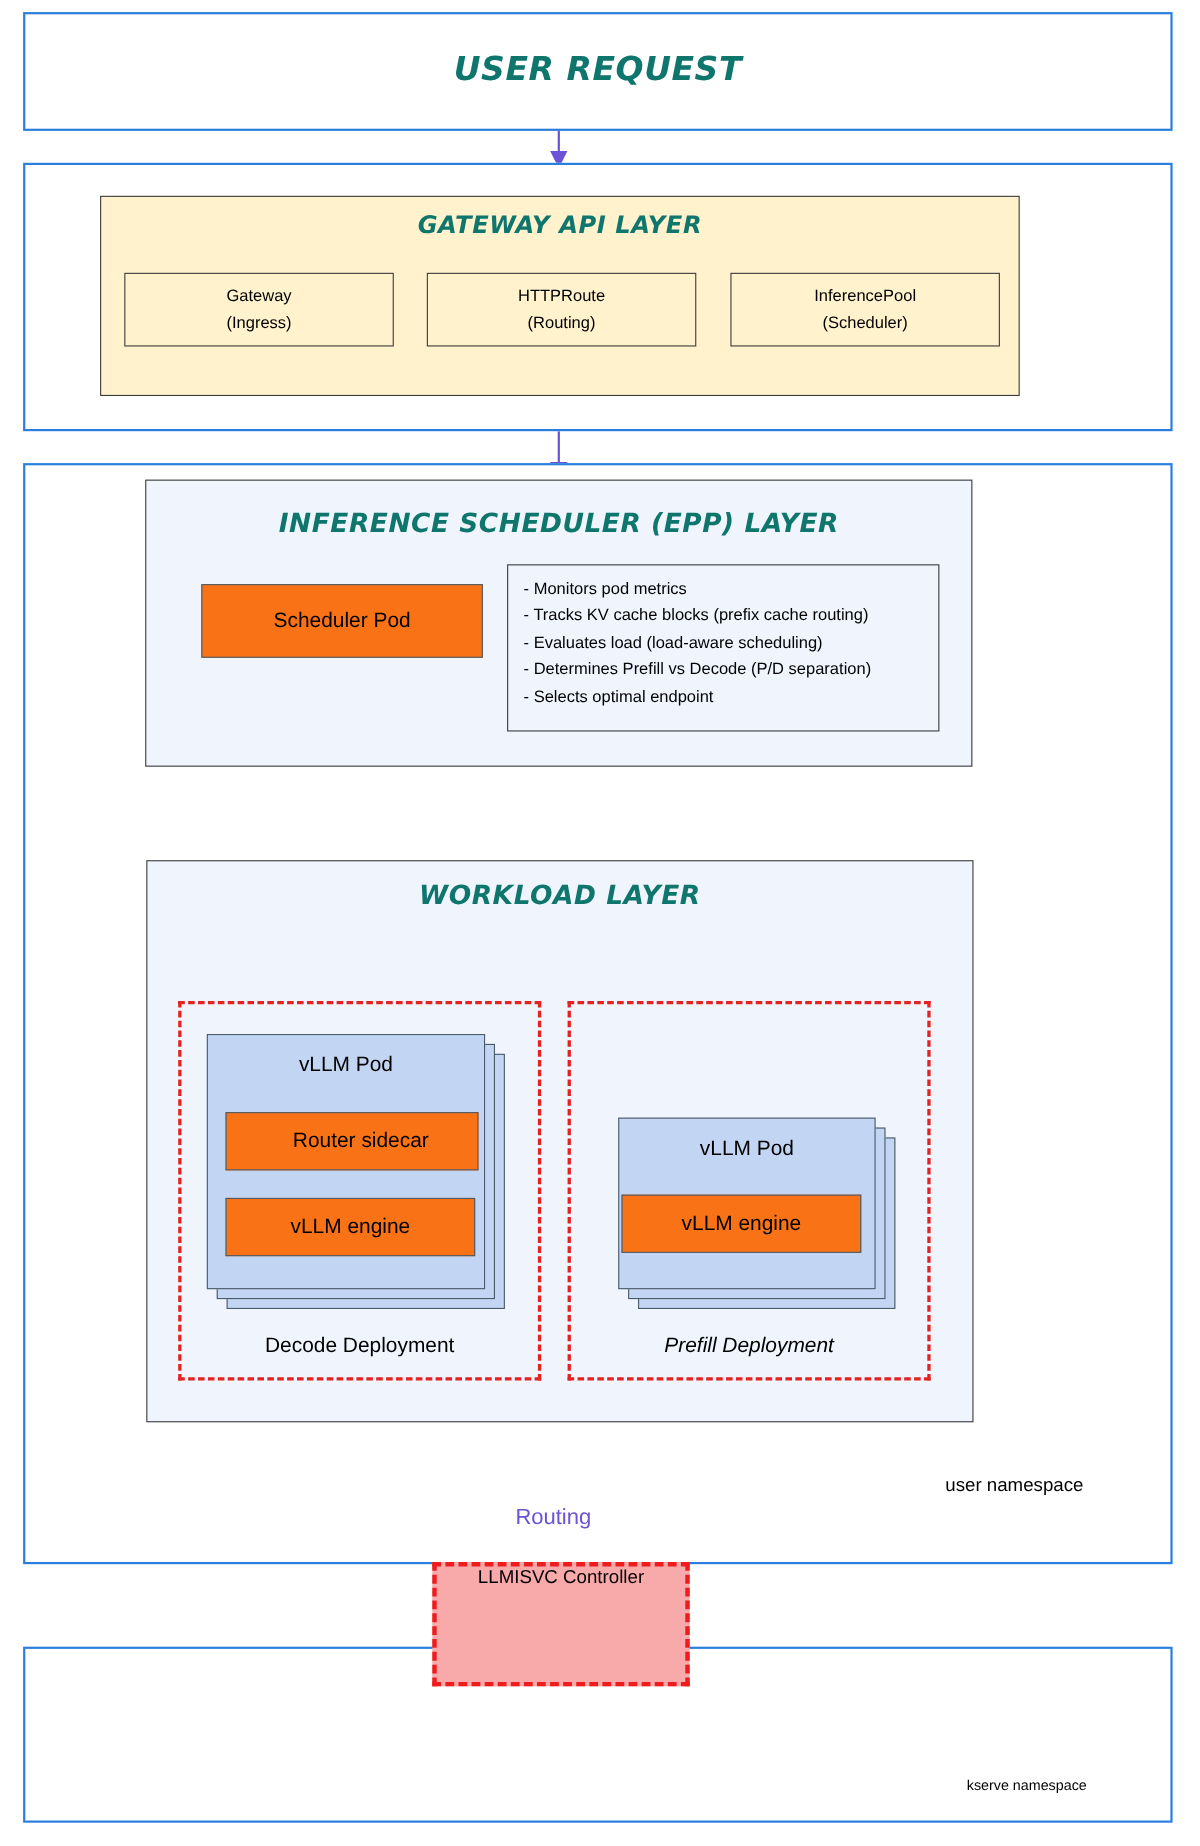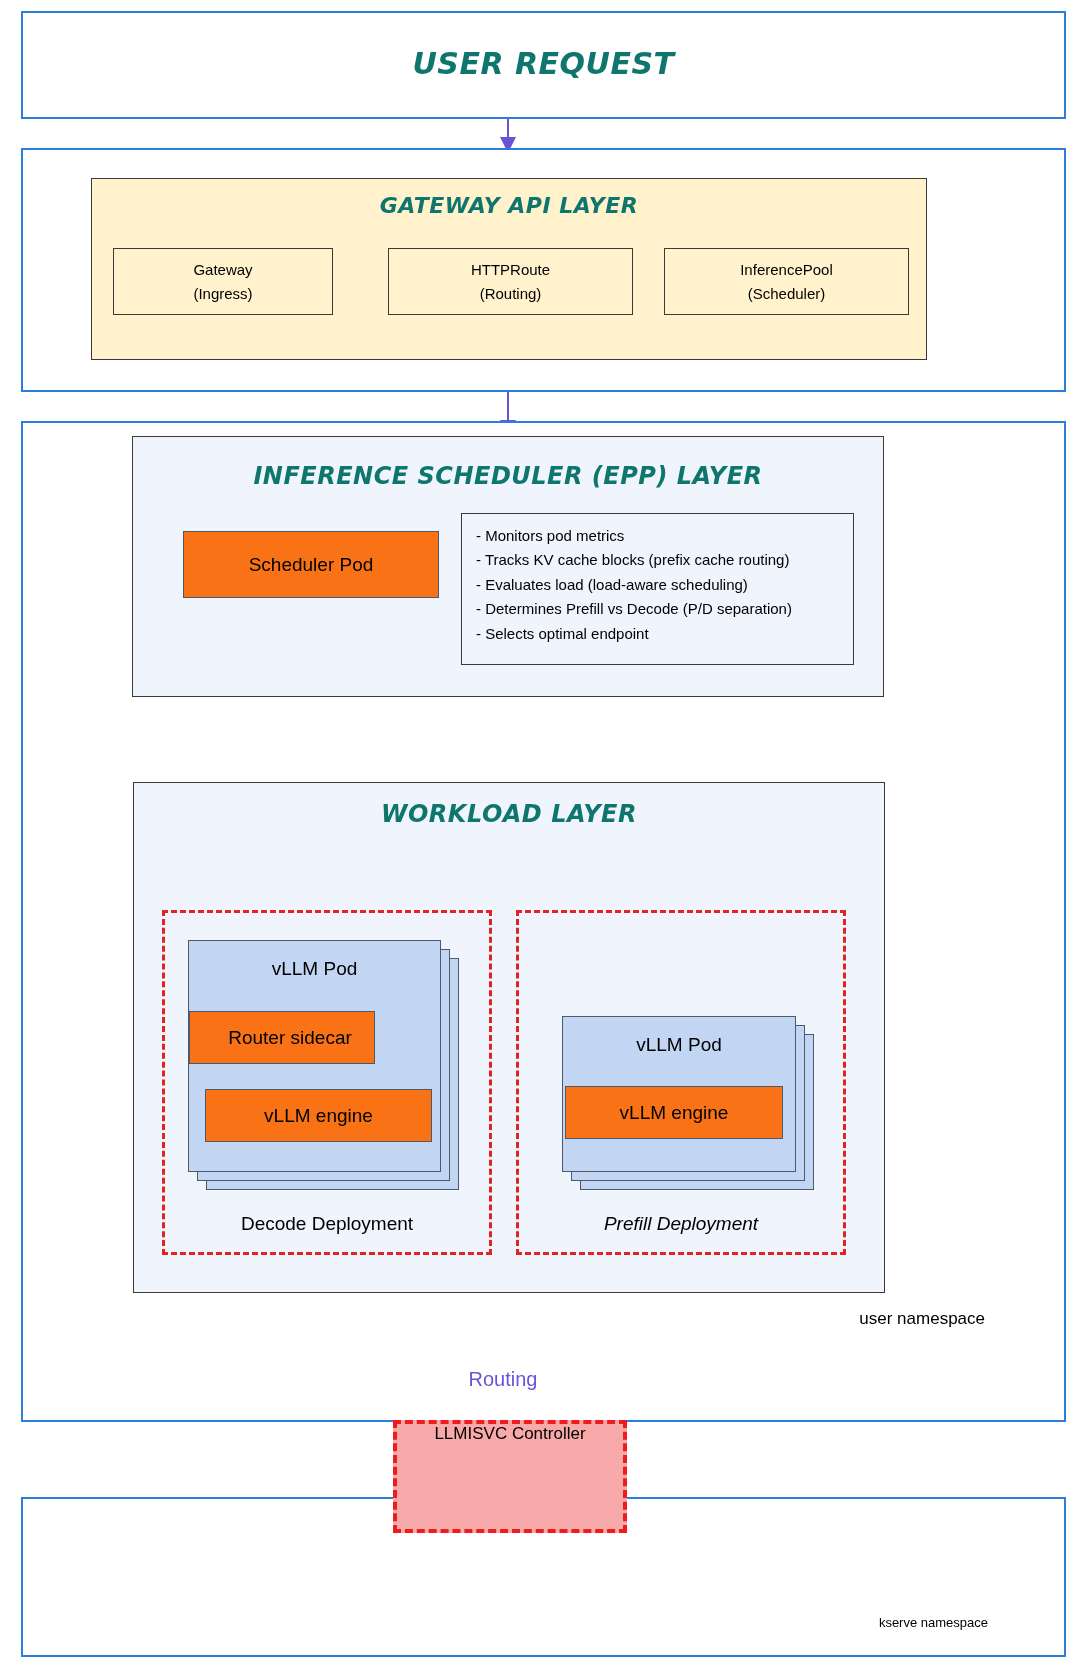--- a/index.html
+++ b/index.html
@@ -115,35 +115,35 @@
   <line x1="316" y1="1066" x2="316" y2="1088" stroke="#5a6a7a" stroke-width="1.4" marker-end="url(#dArrow)"></line>
 </svg>
 
 <div class="abs ns-box" style="left:21px;top:148px;width:1045px;height:244px;"></div>
 
 <div class="abs yellow-panel" style="left:91px;top:178px;width:836px;height:182px;"></div>
 <div class="abs banner-wrap" style="left:91px;top:193px;width:836px;">
   <span class="banner" style="font-size:22px;">GATEWAY API LAYER</span>
 </div>
 
-<div class="abs yellow-cell" style="left:113px;top:248px;width:220px;height:67px;">
+<div class="abs yellow-cell" style="left:113px;top:248px;width:245px;height:67px;">
   <span>Gateway</span>
   <span>(Ingress)</span>
 </div>
 <div class="abs yellow-cell" style="left:388px;top:248px;width:245px;height:67px;">
   <span>HTTPRoute</span>
   <span>(Routing)</span>
 </div>
 <div class="abs yellow-cell" style="left:664px;top:248px;width:245px;height:67px;">
   <span>InferencePool</span>
   <span>(Scheduler)</span>
 </div>
 
 <div class="abs ns-box" style="left:21px;top:421px;width:1045px;height:1001px;"></div>
-<div class="abs ns-label" style="left:700px;top:1309px;width:285px;">user namespace</div>
+<div class="abs ns-label" style="left:700px;top:1340px;width:285px;">user namespace</div>
 
 <div class="abs lblue-panel" style="left:132px;top:436px;width:752px;height:261px;"></div>
 <div class="abs banner-wrap" style="left:132px;top:462px;width:752px;">
   <span class="banner" style="font-size:24px;">INFERENCE SCHEDULER (EPP) LAYER</span>
 </div>
 
 <div class="abs inner-box" style="left:183px;top:531px;width:256px;height:67px;">
   <span>Scheduler Pod</span>
 </div>
 
@@ -161,21 +161,21 @@
 </div>
 
 <div class="abs red-dash" style="left:162px;top:910px;width:330px;height:345px;"></div>
 <div class="abs dep-label" style="left:172px;top:1213px;width:310px;">Decode Deployment</div>
 
 <div class="abs stack-shadow" style="left:206px;top:958px;width:253px;height:232px;"></div>
 <div class="abs stack-shadow" style="left:197px;top:949px;width:253px;height:232px;"></div>
 <div class="abs pod-box" style="left:188px;top:940px;width:253px;height:232px;"></div>
 <div class="abs pod-label" style="left:188px;top:958px;width:253px;">vLLM Pod</div>
 
-<div class="abs inner-box" style="left:189px;top:1011px;width:186px;height:53px;padding-left:16px;">
+<div class="abs inner-box" style="left:205px;top:1011px;width:230px;height:53px;padding-left:16px;">
   <span>Router sidecar</span>
 </div>
 <div class="abs inner-box" style="left:205px;top:1089px;width:227px;height:53px;">
   <span>vLLM engine</span>
 </div>
 
 <div class="abs red-dash" style="left:516px;top:910px;width:330px;height:345px;"></div>
 <div class="abs dep-label" style="left:526px;top:1213px;width:310px;font-style:italic;">Prefill Deployment</div>
 
 <div class="abs stack-shadow" style="left:580px;top:1034px;width:234px;height:156px;"></div>

